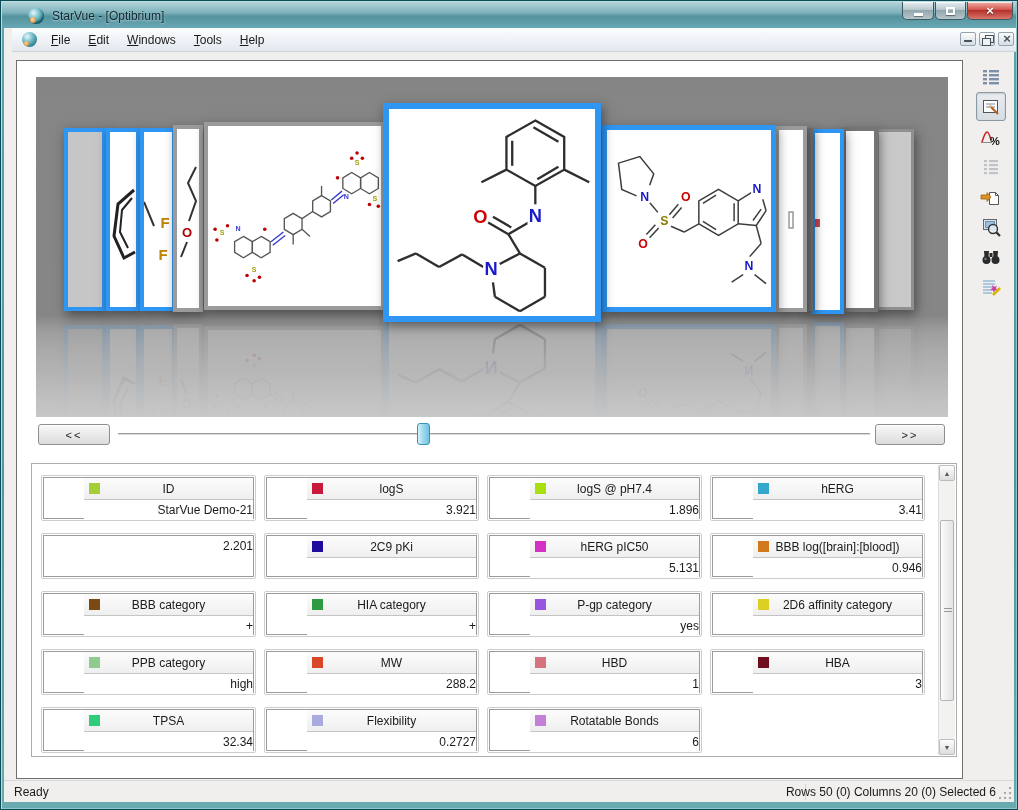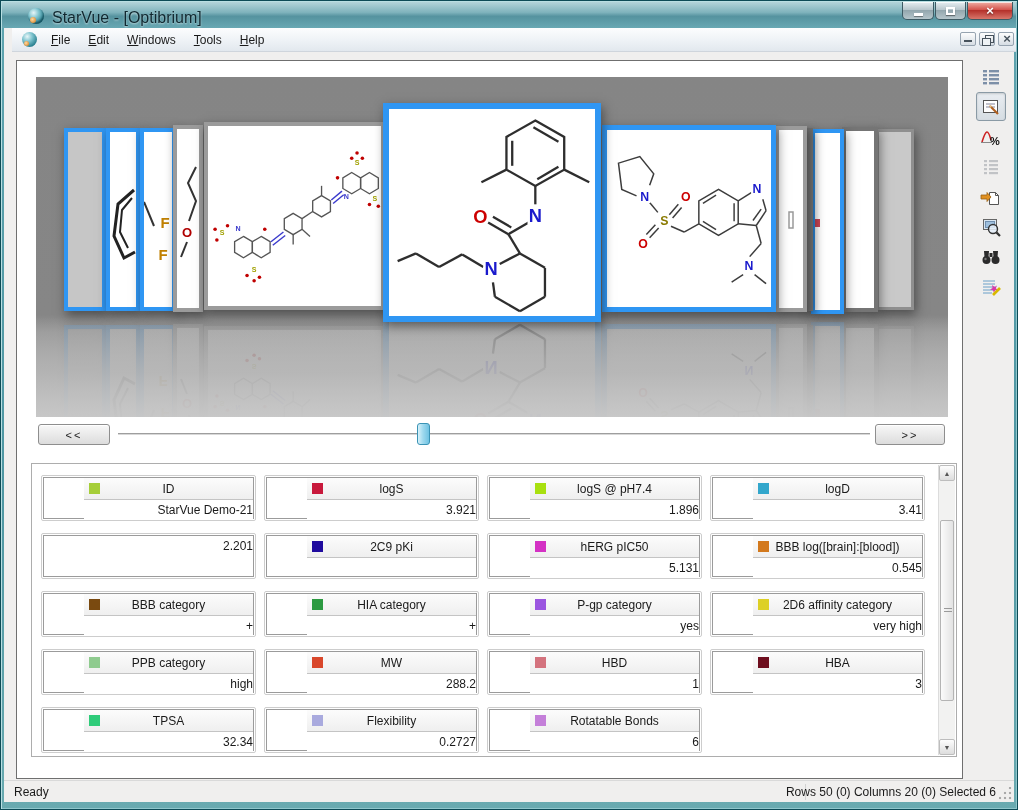--- a/index.html
+++ b/index.html
@@ -13,21 +13,21 @@
 
   
   .titlebar { position:absolute; left:0; top:0; width:1018px; height:28px;
     background:linear-gradient(180deg,#b3d4d9 0%,#7fb3bc 40%,#55939f 55%,#68a8b3 100%);
     border-top:2px solid #11505c; }
   .app-icon { position:absolute; left:28px; top:6px; width:16px; height:16px; border-radius:50%;
     background:radial-gradient(circle at 35% 30%, #e8f6f8 0%, #7fc4cf 35%, #1d7686 80%);
     box-shadow:inset -1px -2px 2px rgba(0,40,50,.5); }
   .app-icon::after { content:""; position:absolute; left:2px; bottom:1px; width:6px; height:6px;
     border-radius:50%; background:radial-gradient(circle at 40% 40%, #ffd9a0, #d07818); }
-  .title-text { position:absolute; left:52px; top:7px; font-size:16px; color:#102830;
+  .title-text { position:absolute; left:52px; top:7px; font-size:12px; color:#102830;
     text-shadow:0 1px 2px rgba(255,255,255,.6); }
   .caption-buttons { position:absolute; right:5px; top:0; display:flex; }
   .cap-btn { height:18px; border:1px solid #3d5a63; border-top:none; border-radius:0 0 5px 5px;
     background:linear-gradient(180deg,#e6eef1 0%,#b9c7cd 45%,#93a7ae 50%,#b6c6cb 100%);
     display:flex; align-items:center; justify-content:center; color:#fff; margin-left:1px;
     box-shadow:inset 0 1px 0 rgba(255,255,255,.7); }
   .cap-btn.min { width:32px; } .cap-btn.max { width:31px; }
   .cap-btn.close { width:46px;
     background:linear-gradient(180deg,#f0b0a6 0%,#d4554d 45%,#b5322c 50%,#d8766a 100%);
     font-size:13px; font-weight:bold; text-shadow:0 1px 2px rgba(0,0,0,.5); }
@@ -513,21 +513,21 @@
             </div>
           </div>
         <div class="pcard" style="left:455px;top:11px">
             <div class="pcard-in">
               <div class="pc-h"><span class="pc-chip" style="background: rgb(168, 224, 15);"></span><span>logS @ pH7.4</span></div>
               <div class="pc-v">1.896</div>
             </div>
           </div>
         <div class="pcard" style="left:678px;top:11px">
             <div class="pcard-in">
-              <div class="pc-h"><span class="pc-chip" style="background: rgb(51, 167, 204);"></span><span>logD</span></div>
+              <div class="pc-h"><span class="pc-chip" style="background: rgb(51, 167, 204);"></span><span>hERG</span></div>
               <div class="pc-v">3.41</div>
             </div>
           </div>
 
         <div class="pcard" style="left:9px;top:69px">
             <div class="pcard-in">
               <div class="pc-v">2.201</div>
             </div>
           </div>
         <div class="pcard" style="left:232px;top:69px">
@@ -537,21 +537,21 @@
           </div>
         <div class="pcard" style="left:455px;top:69px">
             <div class="pcard-in">
               <div class="pc-h"><span class="pc-chip" style="background: rgb(212, 49, 196);"></span><span>hERG pIC50</span></div>
               <div class="pc-v">5.131</div>
             </div>
           </div>
         <div class="pcard" style="left:678px;top:69px">
             <div class="pcard-in">
               <div class="pc-h"><span class="pc-chip" style="background: rgb(211, 121, 29);"></span><span>BBB log([brain]:[blood])</span></div>
-              <div class="pc-v">0.545</div>
+              <div class="pc-v">0.946</div>
             </div>
           </div>
 
         <div class="pcard" style="left:9px;top:127px">
             <div class="pcard-in">
               <div class="pc-h"><span class="pc-chip" style="background: rgb(122, 74, 16);"></span><span>BBB category</span></div>
               <div class="pc-v">+</div>
             </div>
           </div>
         <div class="pcard" style="left:232px;top:127px">
@@ -562,21 +562,20 @@
           </div>
         <div class="pcard" style="left:455px;top:127px">
             <div class="pcard-in">
               <div class="pc-h"><span class="pc-chip" style="background: rgb(154, 85, 224);"></span><span>P-gp category</span></div>
               <div class="pc-v">yes</div>
             </div>
           </div>
         <div class="pcard" style="left:678px;top:127px">
             <div class="pcard-in">
               <div class="pc-h"><span class="pc-chip" style="background: rgb(221, 208, 37);"></span><span>2D6 affinity category</span></div>
-              <div class="pc-v">very high</div>
             </div>
           </div>
 
         <div class="pcard" style="left:9px;top:185px">
             <div class="pcard-in">
               <div class="pc-h"><span class="pc-chip" style="background: rgb(143, 203, 143);"></span><span>PPB category</span></div>
               <div class="pc-v">high</div>
             </div>
           </div>
         <div class="pcard" style="left:232px;top:185px">

